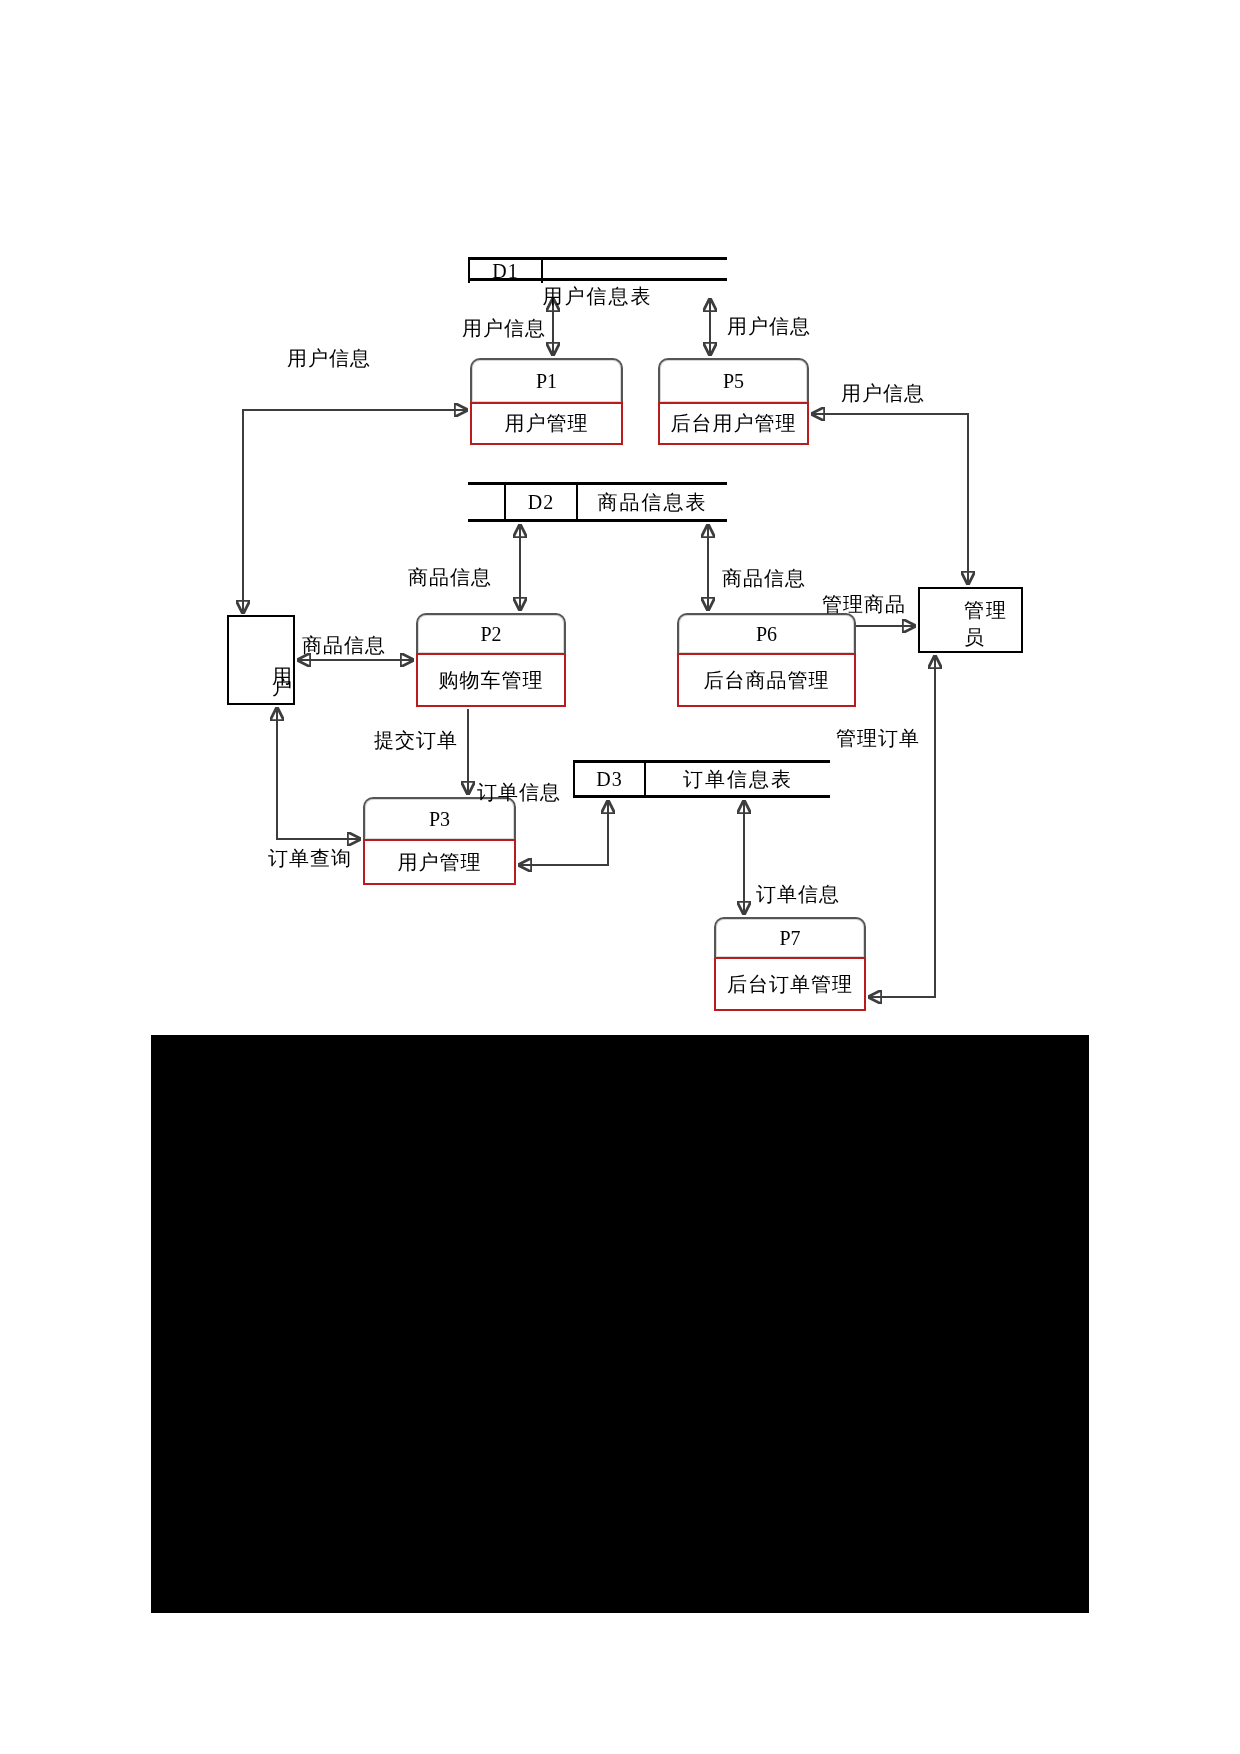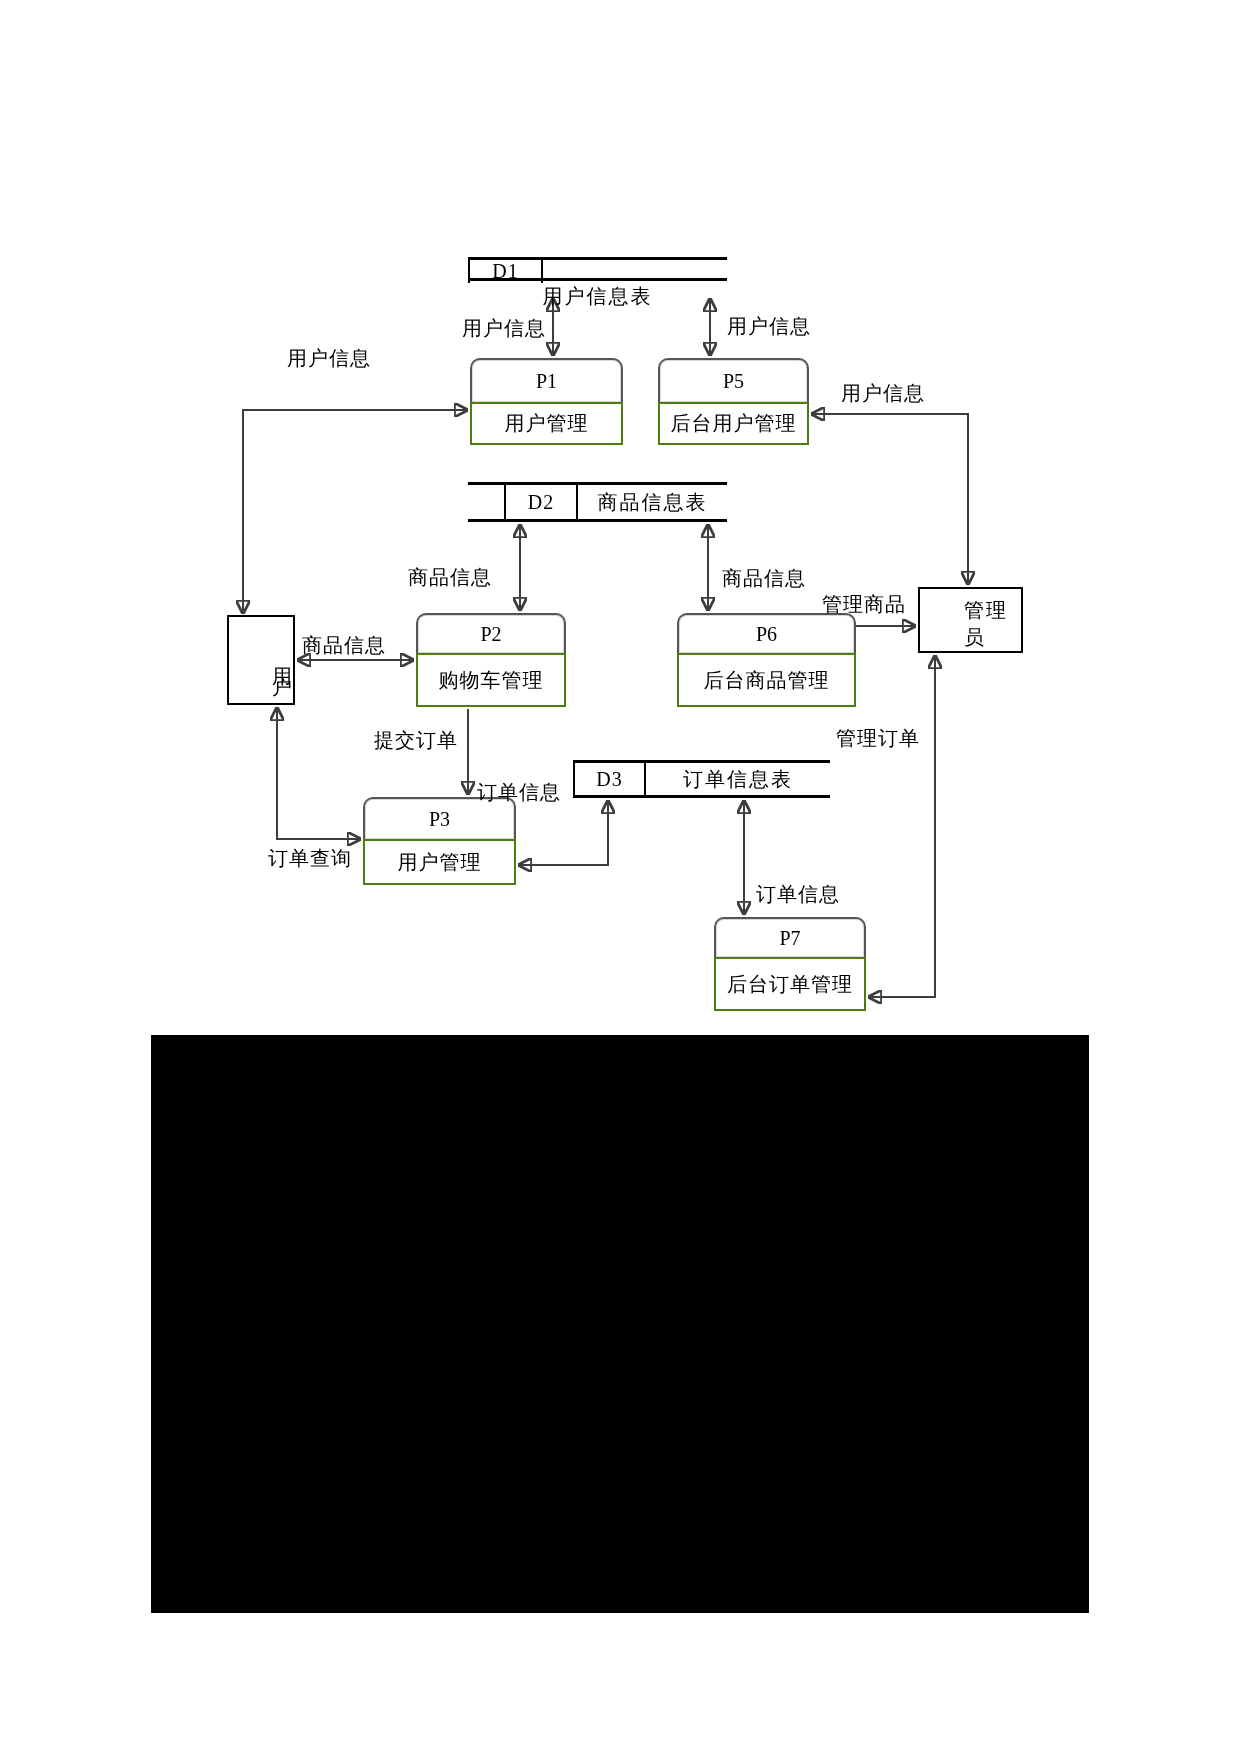--- a/index.html
+++ b/index.html
@@ -16,21 +16,21 @@
             display:flex;align-items:center;justify-content:center;
             font-size:20px;letter-spacing:1px;}
   .store-label{flex:1;display:flex;align-items:center;justify-content:center;
                font-size:20px;letter-spacing:2px;}
 
   
   .process{position:absolute;}
   .proc-head{box-sizing:border-box;border:2px solid #555;border-bottom:none;
              border-radius:10px 10px 0 0;display:flex;align-items:center;justify-content:center;
              font-size:20px;background:#fff;box-shadow:inset 0 0 0 1px #d8d8d8;}
-  .proc-body{box-sizing:border-box;border:2px solid #4d7c0f;display:flex;align-items:center;
+  .proc-body{box-sizing:border-box;border:2px solid #b91c1c;display:flex;align-items:center;
              justify-content:center;font-size:20px;letter-spacing:1px;background:#fff;}
 
   
   .entity{position:absolute;box-sizing:border-box;border:2px solid #000;background:#fff;
           display:flex;align-items:center;justify-content:center;font-size:20px;padding-left:44px;}
   .entity.vertical{writing-mode:vertical-rl;text-orientation:upright;letter-spacing:8px;}
   .entity.toptext{align-items:flex-start;padding-top:8px;letter-spacing:2px;}
 
   
   .flabel{position:absolute;font-size:20px;line-height:1.1;white-space:nowrap;letter-spacing:1px;}

